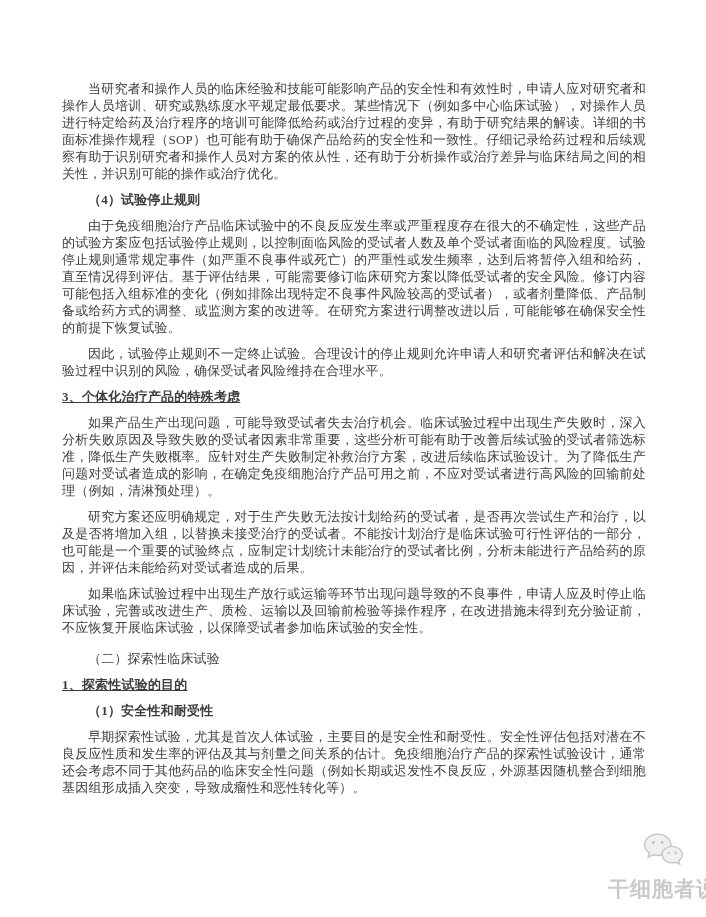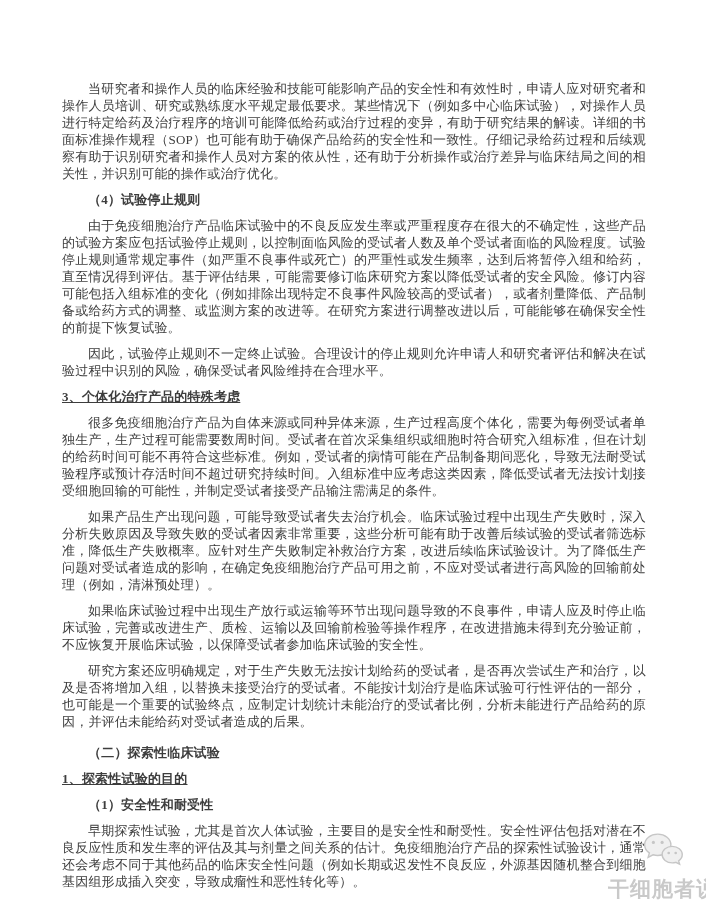--- a/index.html
+++ b/index.html
@@ -38,21 +38,21 @@
     font-weight: bold;
   }
   .h-bold {
     margin: 2px 0 9px 0;
     font-weight: bold;
     text-decoration: underline;
   }
   .h-bold-indent {
     margin: 14px 0 9px 0;
     text-indent: 2em;
-    font-weight: bold;
+    font-weight: normal;
   }
   .watermark {
     position: absolute;
     right: 16px;
     bottom: 14px;
     display: flex;
     align-items: center;
     gap: 8px;
     flex-direction: column;
   }
@@ -71,24 +71,23 @@
 </head>
 <body>
 
 <div class="page">
   <div class="doc">
     <p class="para">当研究者和操作人员的临床经验和技能可能影响产品的安全性和有效性时，申请人应对研究者和操作人员培训、研究或熟练度水平规定最低要求。某些情况下（例如多中心临床试验），对操作人员进行特定给药及治疗程序的培训可能降低给药或治疗过程的变异，有助于研究结果的解读。详细的书面标准操作规程（SOP）也可能有助于确保产品给药的安全性和一致性。仔细记录给药过程和后续观察有助于识别研究者和操作人员对方案的依从性，还有助于分析操作或治疗差异与临床结局之间的相关性，并识别可能的操作或治疗优化。</p>
     <p class="subhead">（4）试验停止规则</p>
     <p class="para">由于免疫细胞治疗产品临床试验中的不良反应发生率或严重程度存在很大的不确定性，这些产品的试验方案应包括试验停止规则，以控制面临风险的受试者人数及单个受试者面临的风险程度。试验停止规则通常规定事件（如严重不良事件或死亡）的严重性或发生频率，达到后将暂停入组和给药，直至情况得到评估。基于评估结果，可能需要修订临床研究方案以降低受试者的安全风险。修订内容可能包括入组标准的变化（例如排除出现特定不良事件风险较高的受试者），或者剂量降低、产品制备或给药方式的调整、或监测方案的改进等。在研究方案进行调整改进以后，可能能够在确保安全性的前提下恢复试验。</p>
     <p class="para">因此，试验停止规则不一定终止试验。合理设计的停止规则允许申请人和研究者评估和解决在试验过程中识别的风险，确保受试者风险维持在合理水平。</p>
     <p class="h-bold">3、个体化治疗产品的特殊考虑</p>
-    <p class="para">很多免疫细胞治疗产品为自体来源或同种异体来源，生产过程高度个体化，需要为每例受试者单独生产，生产过程可能需要数周时间。受试者在首次采集组织或细胞时符合研究入组标准，但在计划的给药时间可能不再符合这些标准。例如，受试者的病情可能在产品制备期间恶化，导致无法耐受试验程序或预计存活时间不超过研究持续时间。入组标准中应考虑这类因素，降低受试者无法按计划接受细胞回输的可能性，并制定受试者接受产品输注需满足的条件。</p>
     <p class="para">如果产品生产出现问题，可能导致受试者失去治疗机会。临床试验过程中出现生产失败时，深入分析失败原因及导致失败的受试者因素非常重要，这些分析可能有助于改善后续试验的受试者筛选标准，降低生产失败概率。应针对生产失败制定补救治疗方案，改进后续临床试验设计。为了降低生产问题对受试者造成的影响，在确定免疫细胞治疗产品可用之前，不应对受试者进行高风险的回输前处理（例如，清淋预处理）。</p>
+    <p class="para">研究方案还应明确规定，对于生产失败无法按计划给药的受试者，是否再次尝试生产和治疗，以及是否将增加入组，以替换未接受治疗的受试者。不能按计划治疗是临床试验可行性评估的一部分，也可能是一个重要的试验终点，应制定计划统计未能治疗的受试者比例，分析未能进行产品给药的原因，并评估未能给药对受试者造成的后果。</p>
     <p class="para">如果临床试验过程中出现生产放行或运输等环节出现问题导致的不良事件，申请人应及时停止临床试验，完善或改进生产、质检、运输以及回输前检验等操作程序，在改进措施未得到充分验证前，不应恢复开展临床试验，以保障受试者参加临床试验的安全性。</p>
-    <p class="para">研究方案还应明确规定，对于生产失败无法按计划给药的受试者，是否再次尝试生产和治疗，以及是否将增加入组，以替换未接受治疗的受试者。不能按计划治疗是临床试验可行性评估的一部分，也可能是一个重要的试验终点，应制定计划统计未能治疗的受试者比例，分析未能进行产品给药的原因，并评估未能给药对受试者造成的后果。</p>
     <p class="h-bold-indent">（二）探索性临床试验</p>
     <p class="h-bold">1、探索性试验的目的</p>
     <p class="subhead">（1）安全性和耐受性</p>
     <p class="para">早期探索性试验，尤其是首次人体试验，主要目的是安全性和耐受性。安全性评估包括对潜在不良反应性质和发生率的评估及其与剂量之间关系的估计。免疫细胞治疗产品的探索性试验设计，通常还会考虑不同于其他药品的临床安全性问题（例如长期或迟发性不良反应，外源基因随机整合到细胞基因组形成插入突变，导致成瘤性和恶性转化等）。</p>
   </div>
 
   <div class="watermark">
     <span class="wm-icon">
       <svg width="42" height="36" viewBox="0 0 48 40" xmlns="http://www.w3.org/2000/svg">
         <g fill="#f0f0f0" stroke="#c6c6c6" stroke-width="1.6">

